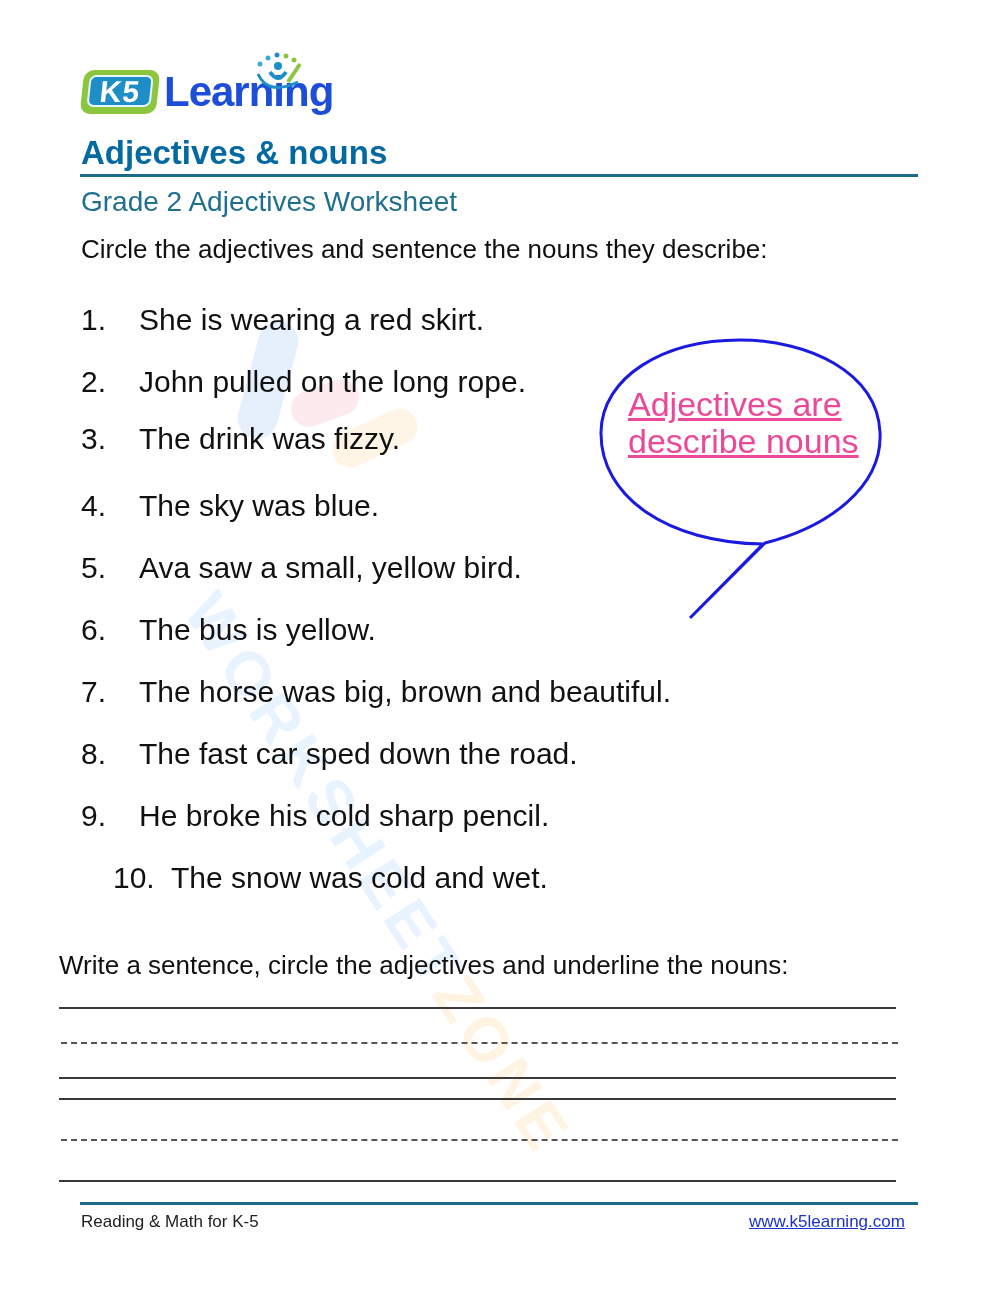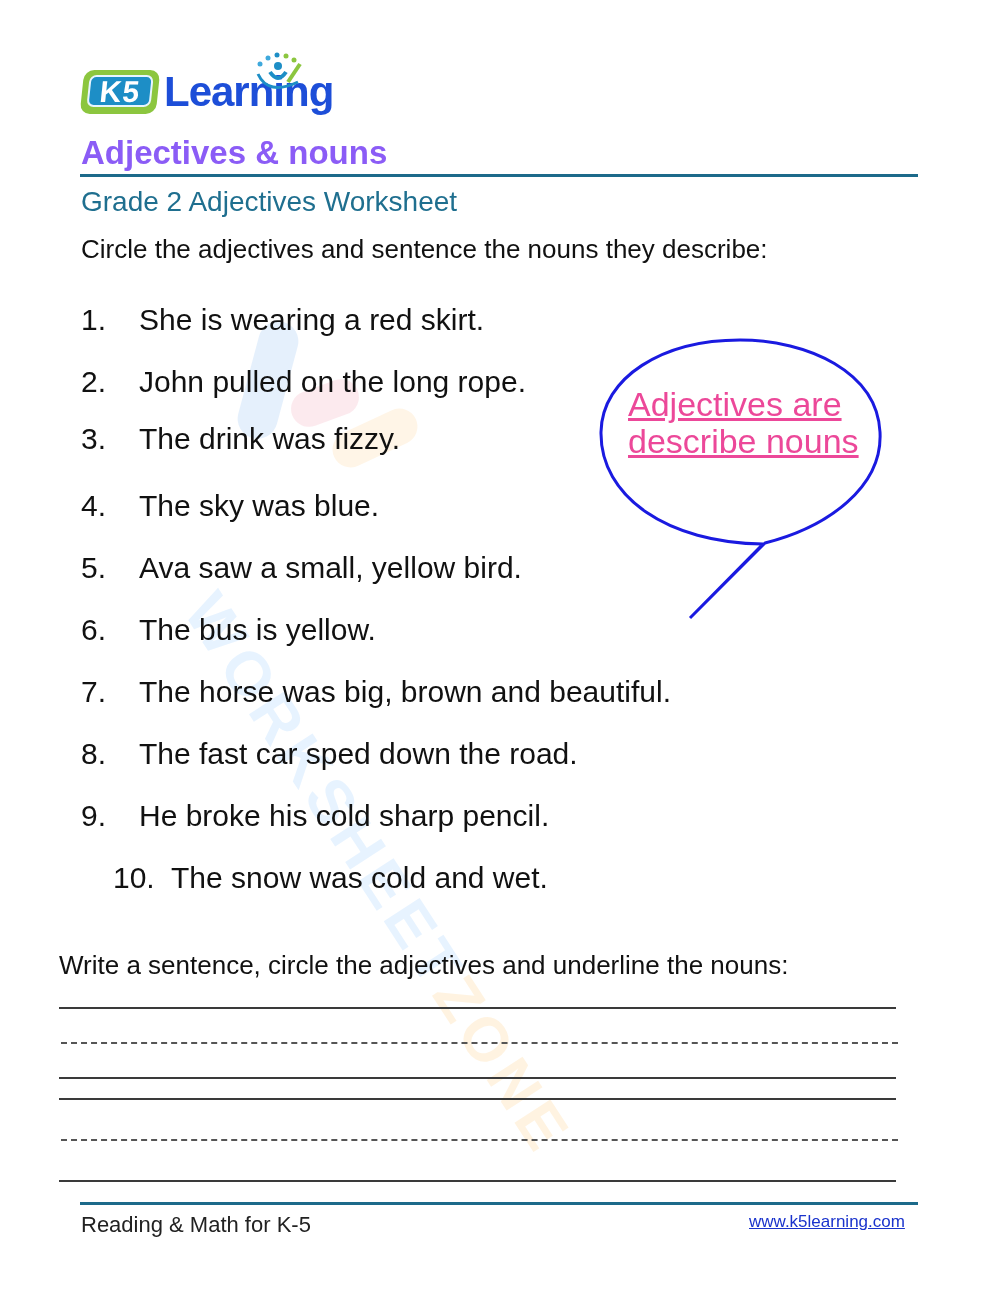--- a/index.html
+++ b/index.html
@@ -13,21 +13,21 @@
                 background:#8cc63f; border-radius:10px; transform: skewX(-6deg); }
   .logo-badge-inner { position:absolute; left:6px; top:5px; right:6px; bottom:7px;
                 background:#1d8ec6; border-radius:7px; border:2px solid #e8f5ff;
                 color:#fff; font-weight:bold; font-size:30px; line-height:30px;
                 text-align:center; letter-spacing:1px; }
   .logo-word { position:absolute; left:84px; top:16px; font-size:42px; font-weight:bold;
                color:#1d4ed8; letter-spacing:-1px; line-height:48px; }
   .logo-figure { position:absolute; left:168px; top:0px; }
 
   
-  .title { left: 81px; top: 134px; font-size: 33px; font-weight: bold; color: #8b5cf6; }
+  .title { left: 81px; top: 134px; font-size: 33px; font-weight: bold; color: #0369a1; }
   .title-rule { left: 80px; top: 174px; width: 838px; height: 3px; background: #1c6a8a; }
   .subtitle { left: 81px; top: 186px; font-size: 28px; color: #1f6f8f; }
   .instructions { left: 81px; top: 234px; font-size: 26px; color: #111; }
 
   
   .item { left: 81px; font-size: 30px; color: #111; white-space: nowrap; }
   .item .num { display: inline-block; width: 58px; }
 
   
   .bubble { left: 598px; top: 337px; }
@@ -45,21 +45,21 @@
   .wm-blob3 { left: 330px; top: 420px; width: 90px; height: 36px; background: rgba(255,200,120,0.18);
               border-radius: 18px; transform: rotate(-25deg); }
 
   
   .write-prompt { left: 59px; top: 950px; font-size: 26px; color: #111; }
   .line-solid { left: 59px; width: 837px; height: 2px; background: #3a3a3a; }
   .line-dash { left: 61px; width: 837px; height: 0; border-top: 2px dashed #555; }
 
   
   .footer-rule { left: 80px; top: 1202px; width: 838px; height: 3px; background: #1c6a8a; }
-  .footer-left { left: 81px; top: 1212px; font-size: 22px; color: #222; }
+  .footer-left { left: 81px; top: 1212px; font-size: 17px; color: #222; }
   .footer-right { left: 749px; top: 1212px; font-size: 17px; color: #1a33cc; text-decoration: underline; }
 </style>
 </head>
 <body>
 
 <div class="abs wm-blob1"></div>
 <div class="abs wm-blob2"></div>
 <div class="abs wm-blob3"></div>
 <div class="abs watermark"><span>WORKSHEET</span><span class="wm-zone">ZONE</span></div>
 

